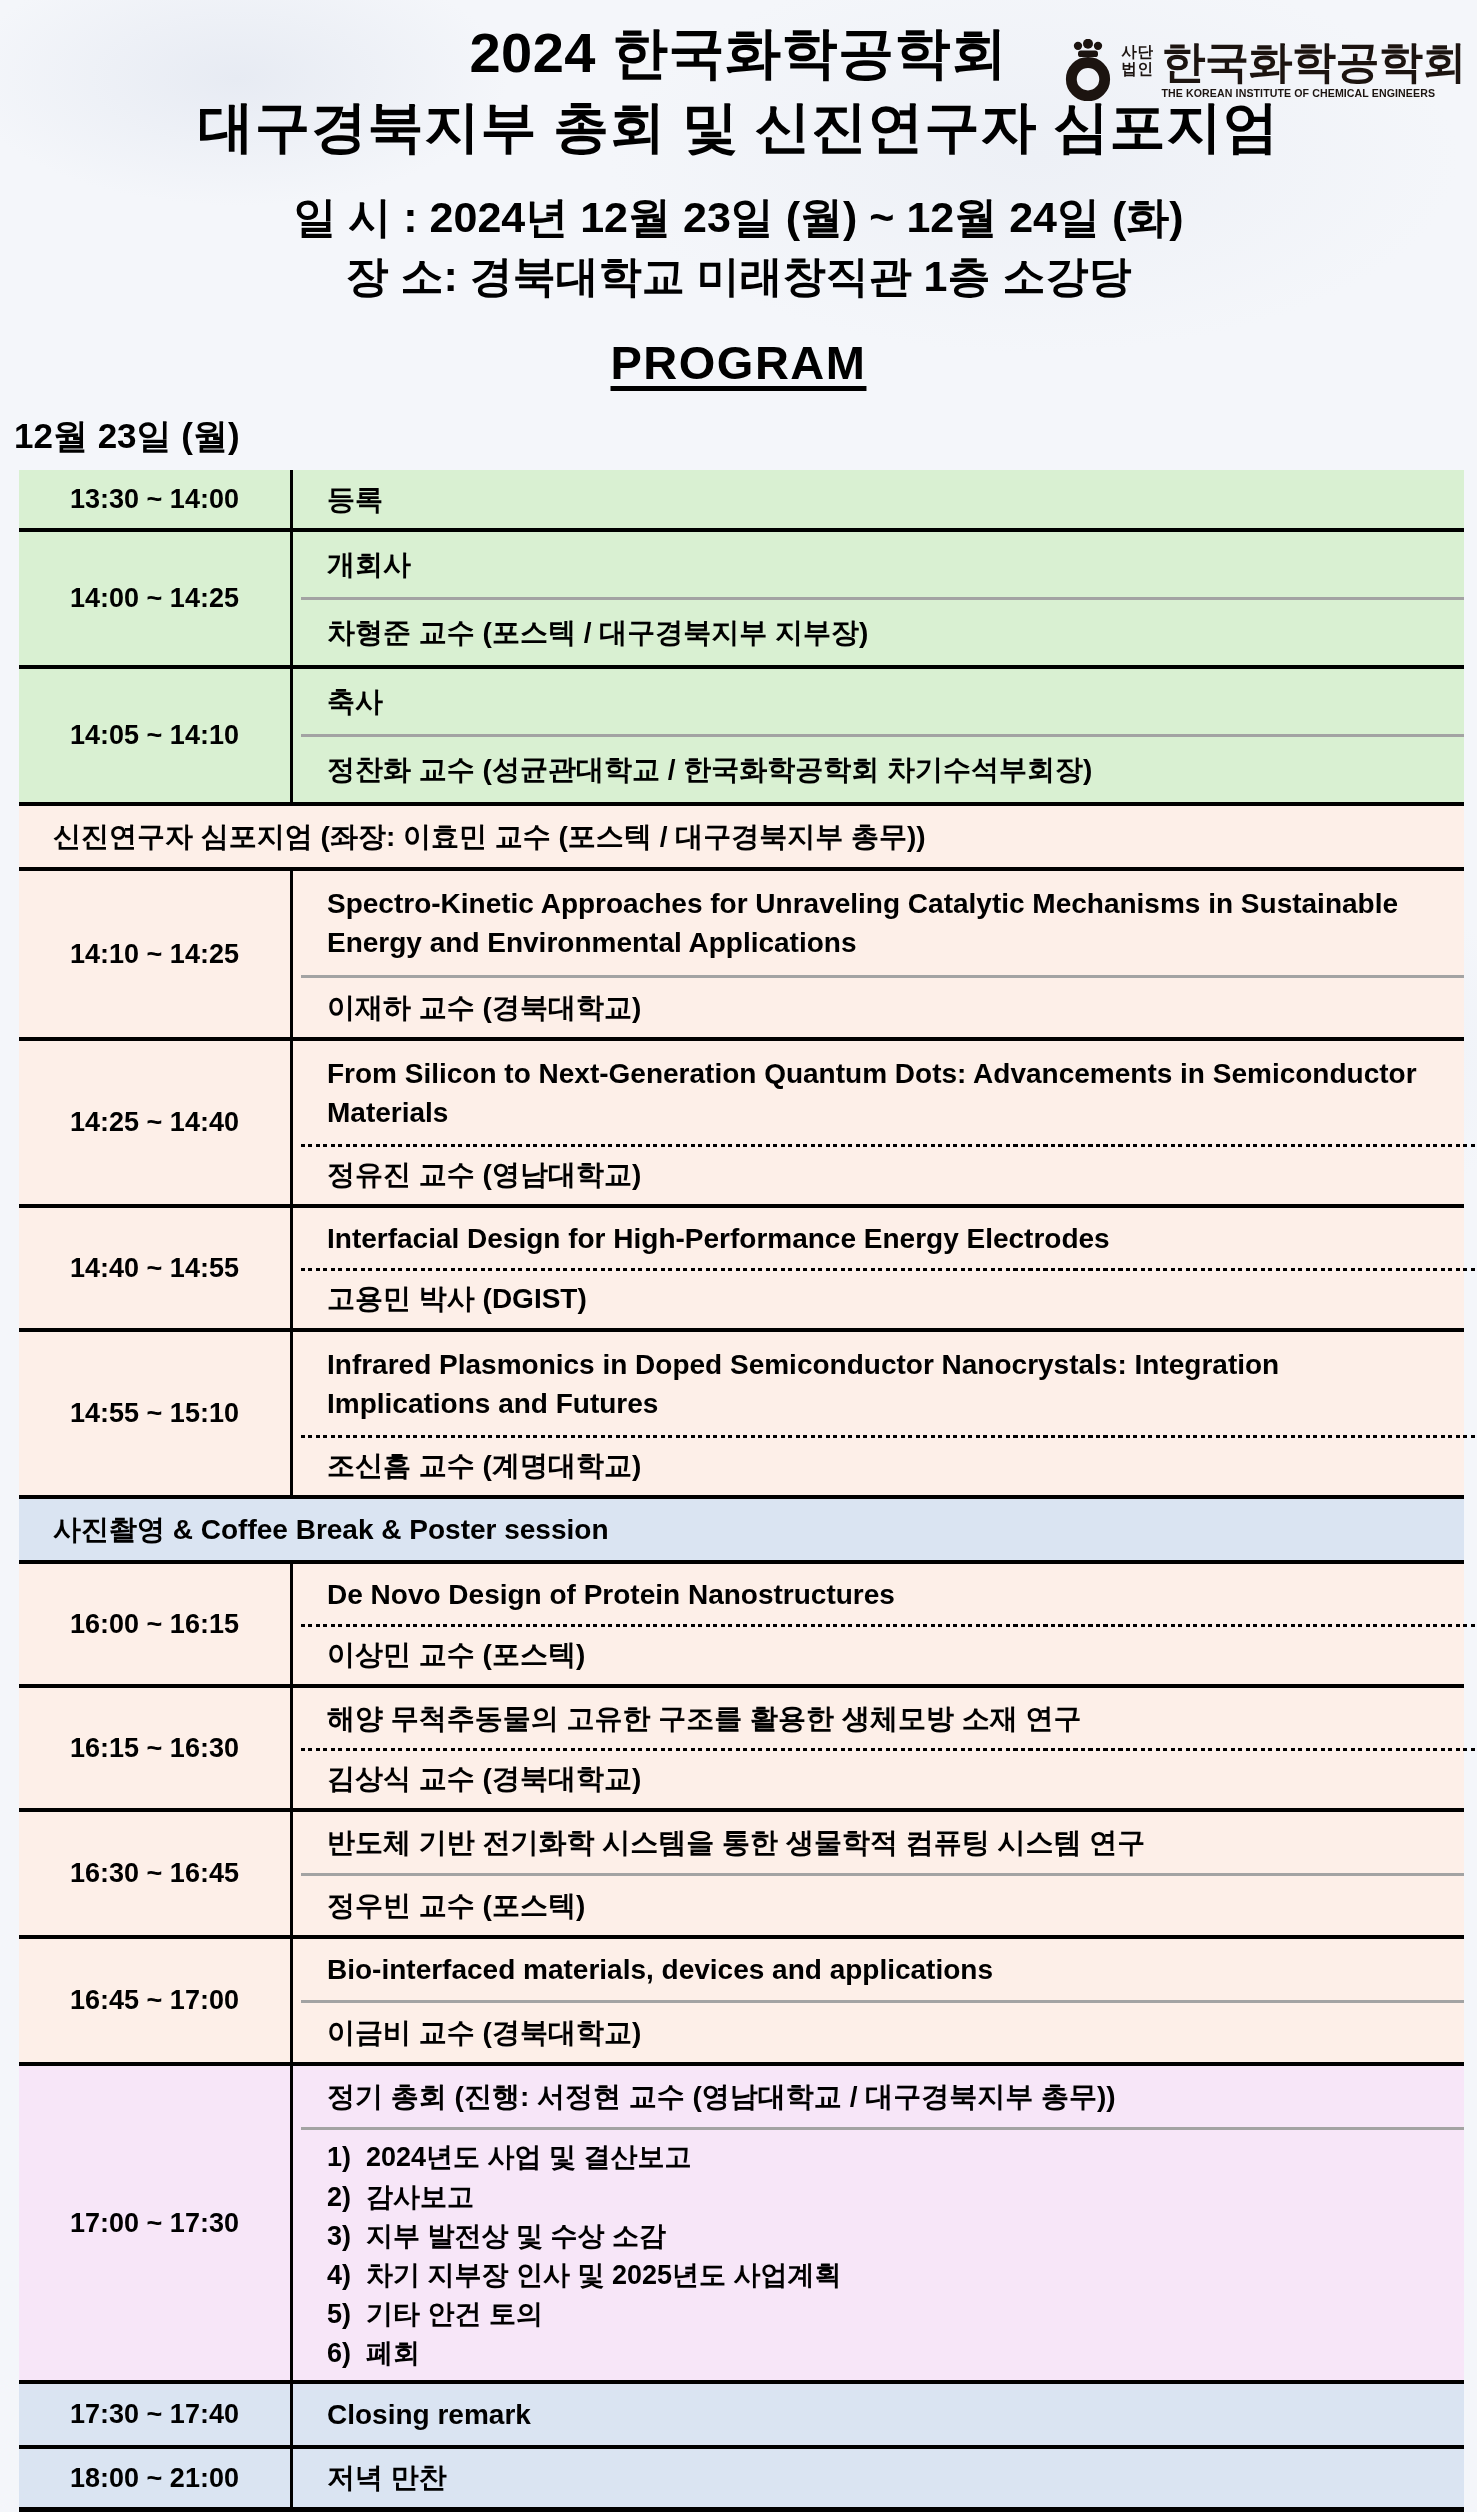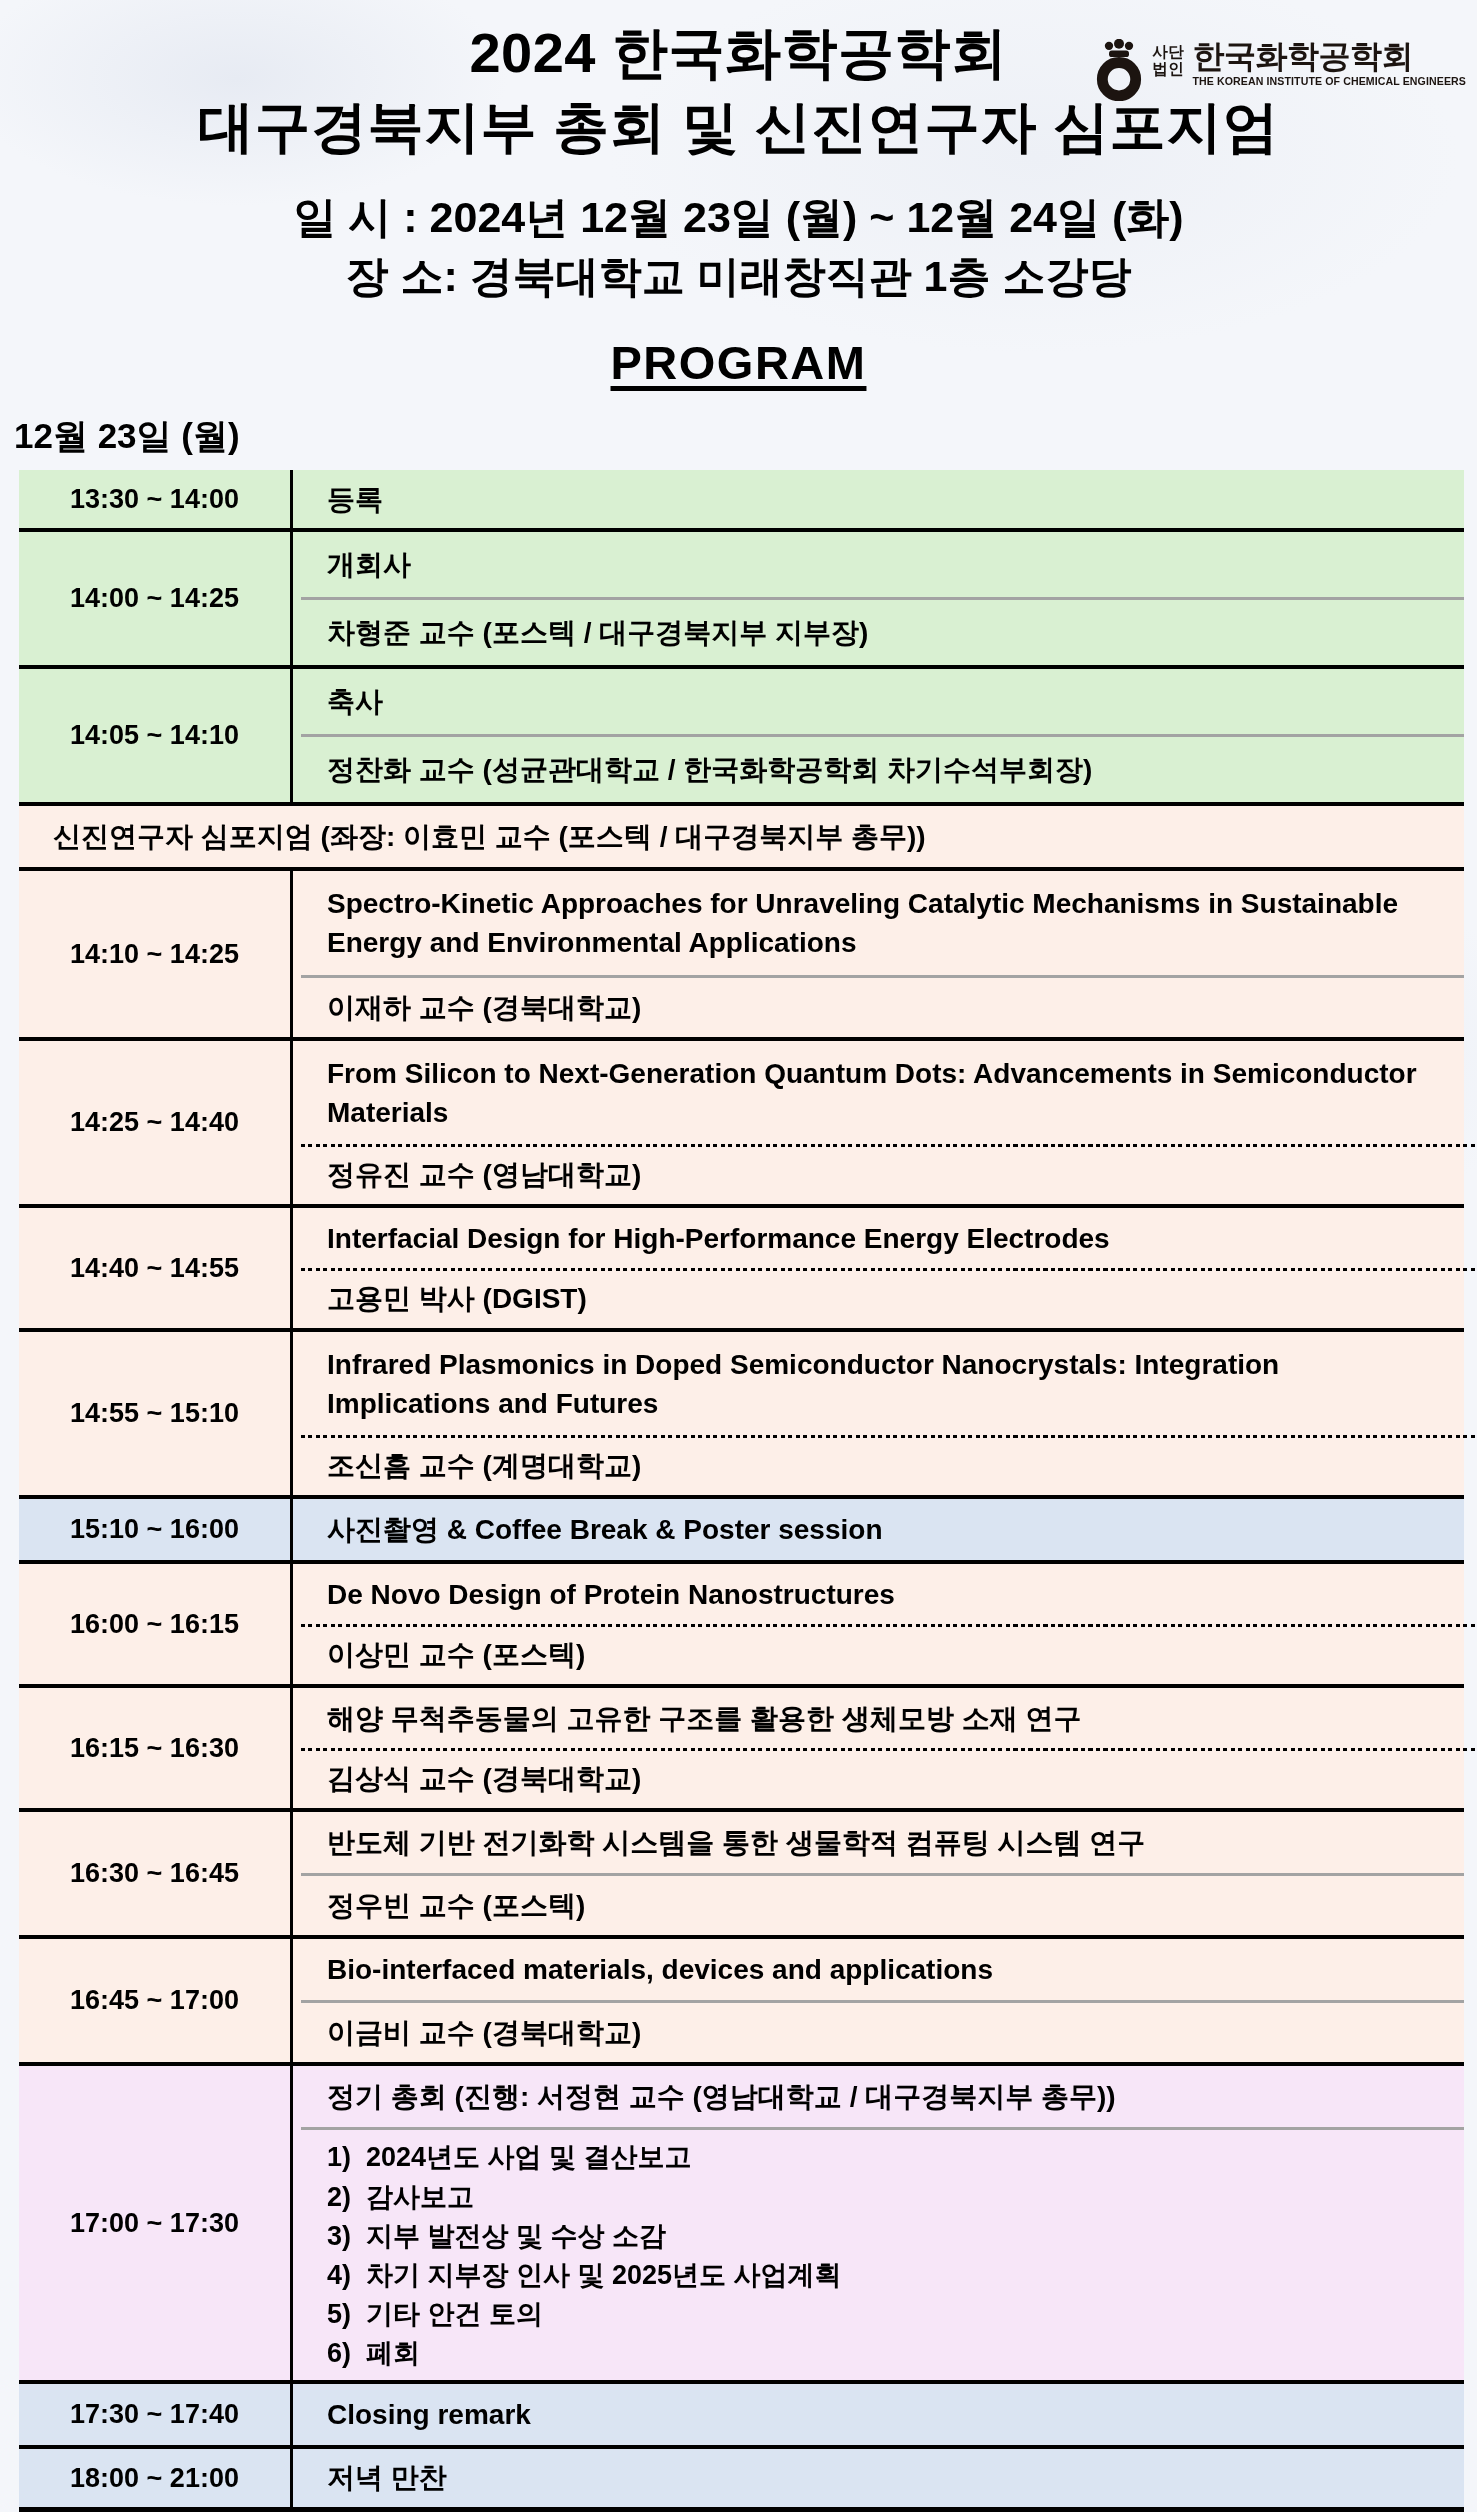--- a/index.html
+++ b/index.html
@@ -21,21 +21,21 @@
   
   .title-block{padding-top:16px;text-align:center;line-height:1.32;}
   .title-line{font-size:56px;letter-spacing:0.5px;}
   .logo{
     position:absolute;top:39px;right:11px;
     display:flex;align-items:flex-start;gap:8px;color:#1c1410;
   }
   .logo svg{display:block;}
   .logo-corp{font-size:15.6px;line-height:1.12;padding-top:4px;letter-spacing:0.5px;}
   .logo-names{padding-top:1px;}
-  .logo-ko{font-size:32px;letter-spacing:-0.5px;line-height:1.0;}
+  .logo-ko{font-size:44px;letter-spacing:-0.5px;line-height:1.0;}
   .logo-en{font-size:10.6px;letter-spacing:0.1px;white-space:nowrap;margin-top:3px;}
   .meta-block{margin-top:24px;text-align:center;font-size:43px;line-height:1.38;}
   .program-heading{
     margin-top:29px;text-align:center;font-size:47px;letter-spacing:1.5px;
     text-decoration:underline;text-decoration-thickness:4.5px;text-underline-offset:7px;
   }
   
   .day-heading{font-size:35px;margin:23px 0 10px 14px;}
   
   .schedule{
@@ -173,21 +173,20 @@
 
     <div class="row bg-peach">
       <div class="time">14:55 ~ 15:10</div>
       <div class="cells">
         <div class="cell c-title2 sep-dotted">Infrared Plasmonics in Doped Semiconductor Nanocrystals: Integration Implications and Futures</div>
         <div class="cell c-spk">조신흠 교수 (계명대학교)</div>
       </div>
     </div>
 
     <div class="row bg-blue">
-      <div class="time">15:10 ~ 16:00</div>
       <div class="cells">
         <div class="cell c-head">사진촬영 &amp; Coffee Break &amp; Poster session</div>
       </div>
     </div>
 
     <div class="row bg-peach">
       <div class="time">16:00 ~ 16:15</div>
       <div class="cells">
         <div class="cell c-title1 sep-dotted">De Novo Design of Protein Nanostructures</div>
         <div class="cell c-spk">이상민 교수 (포스텍)</div>

